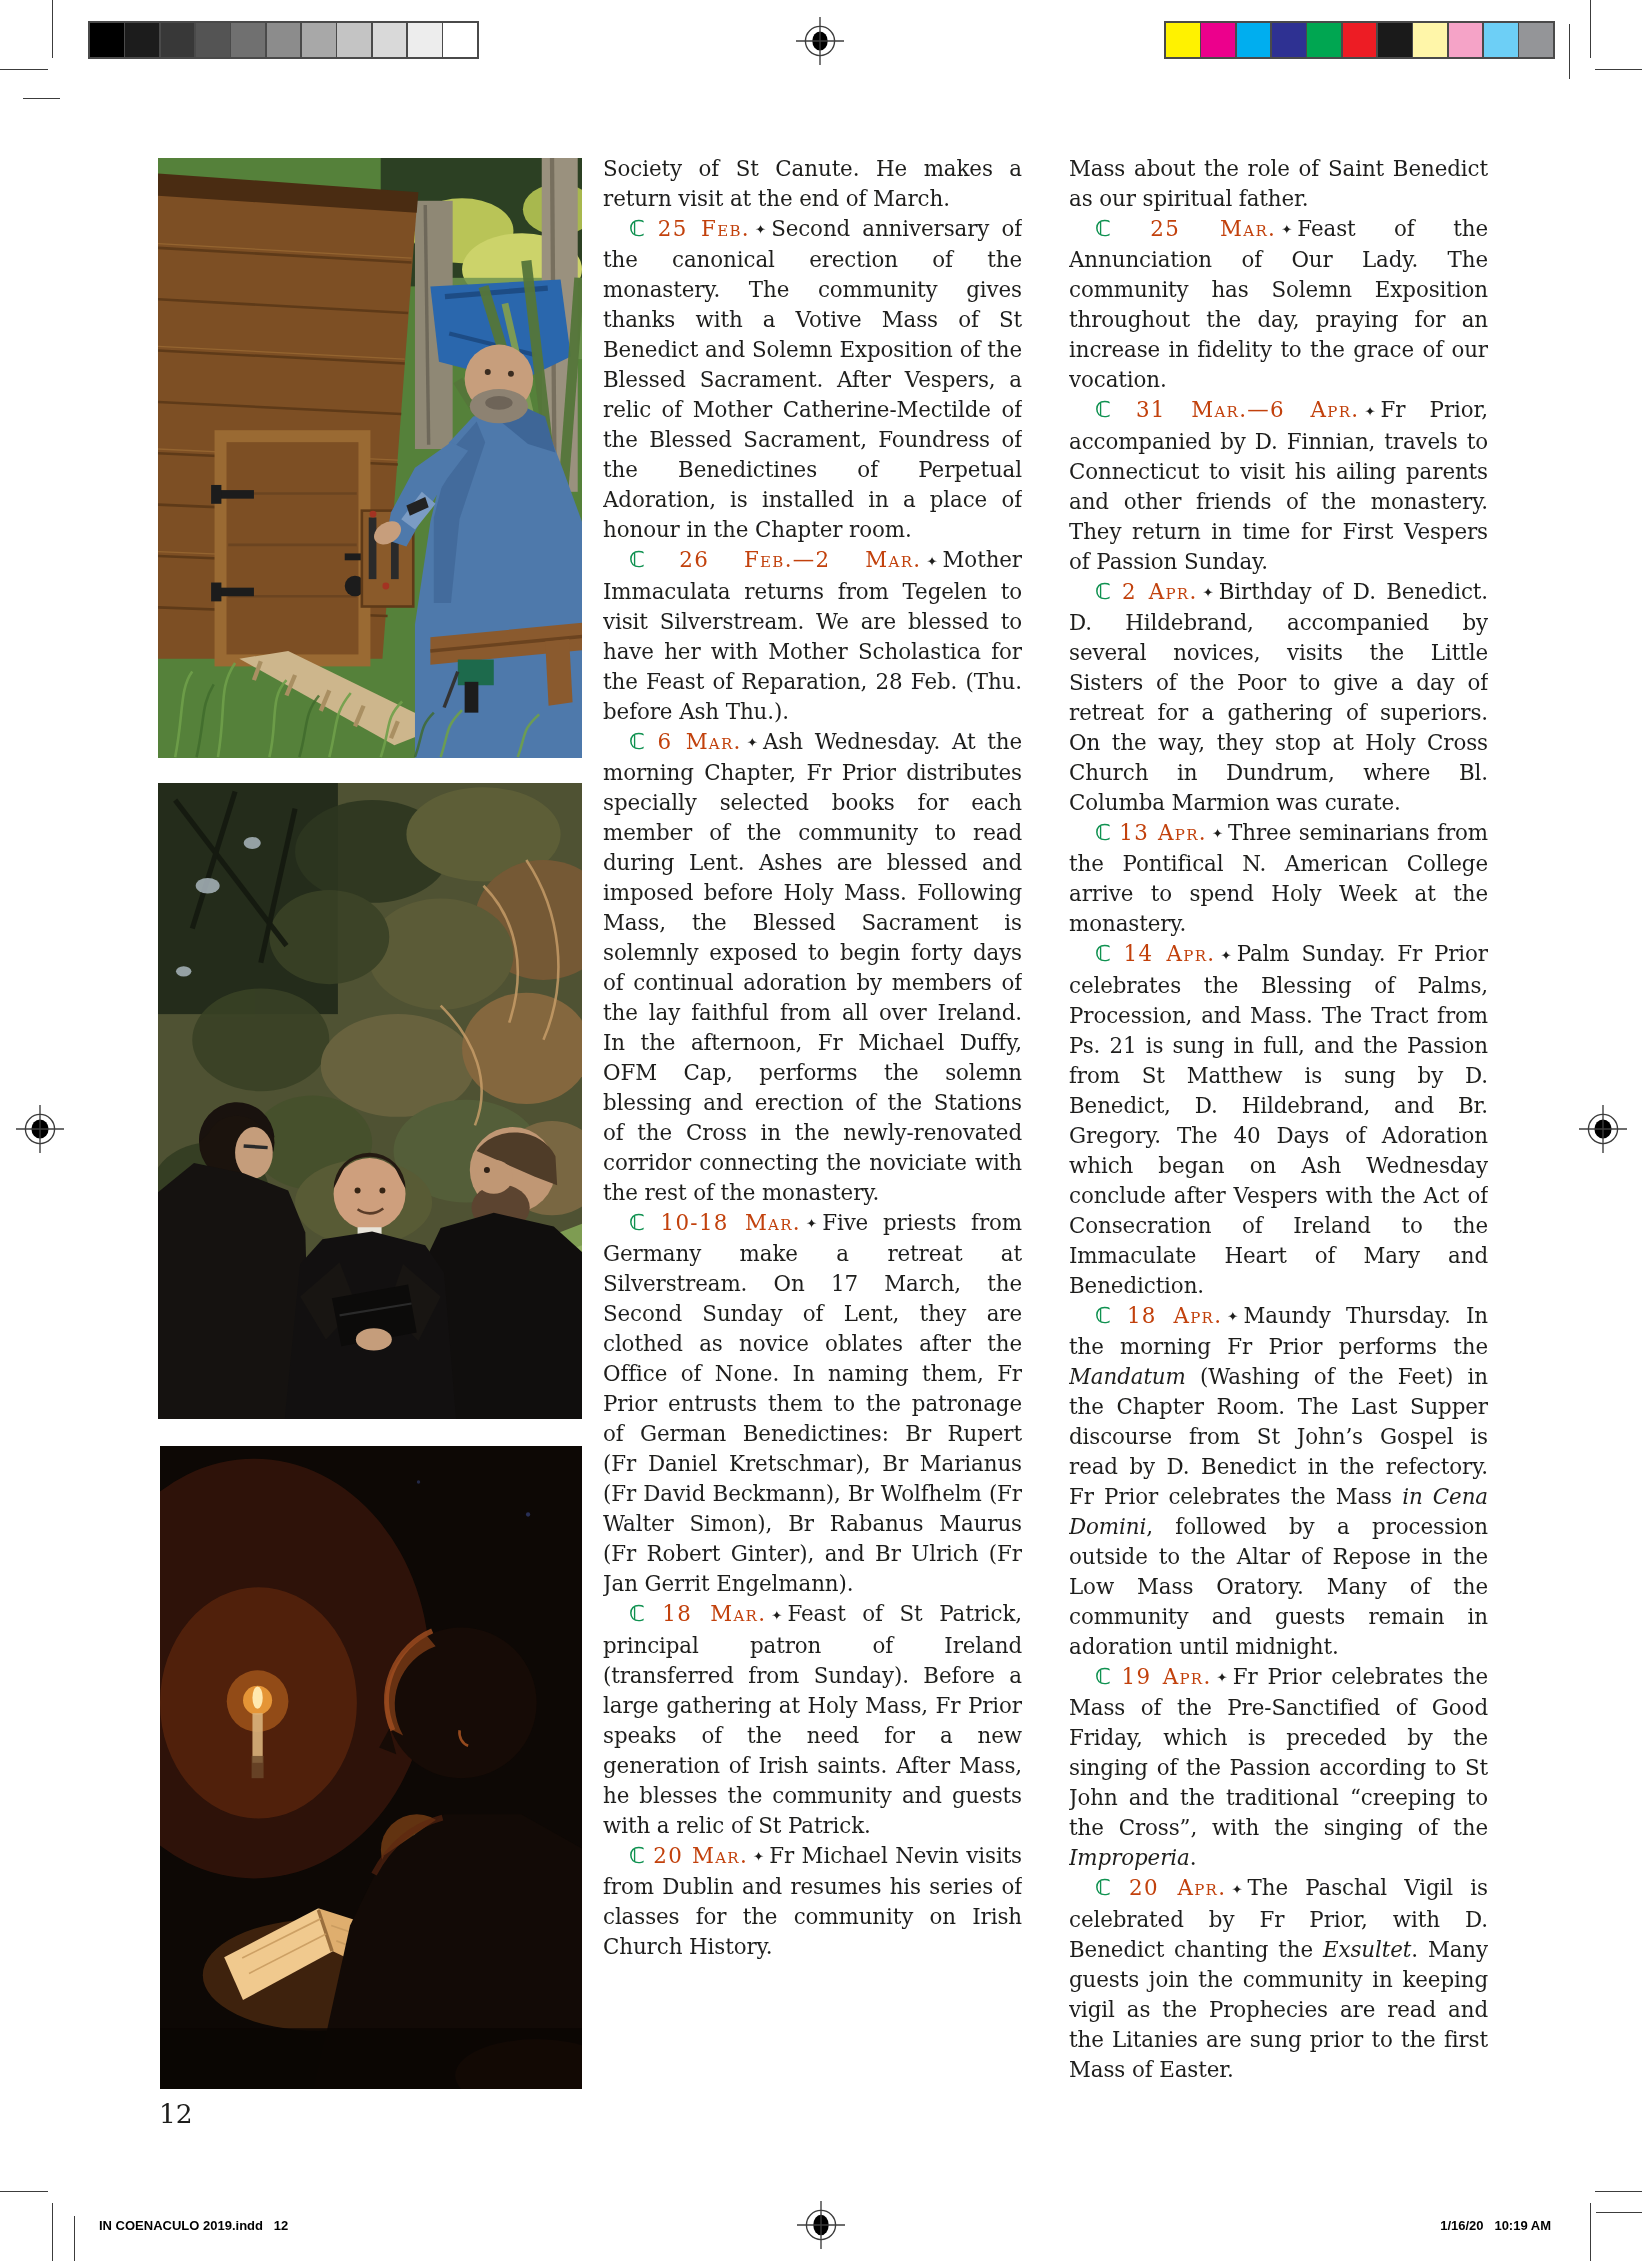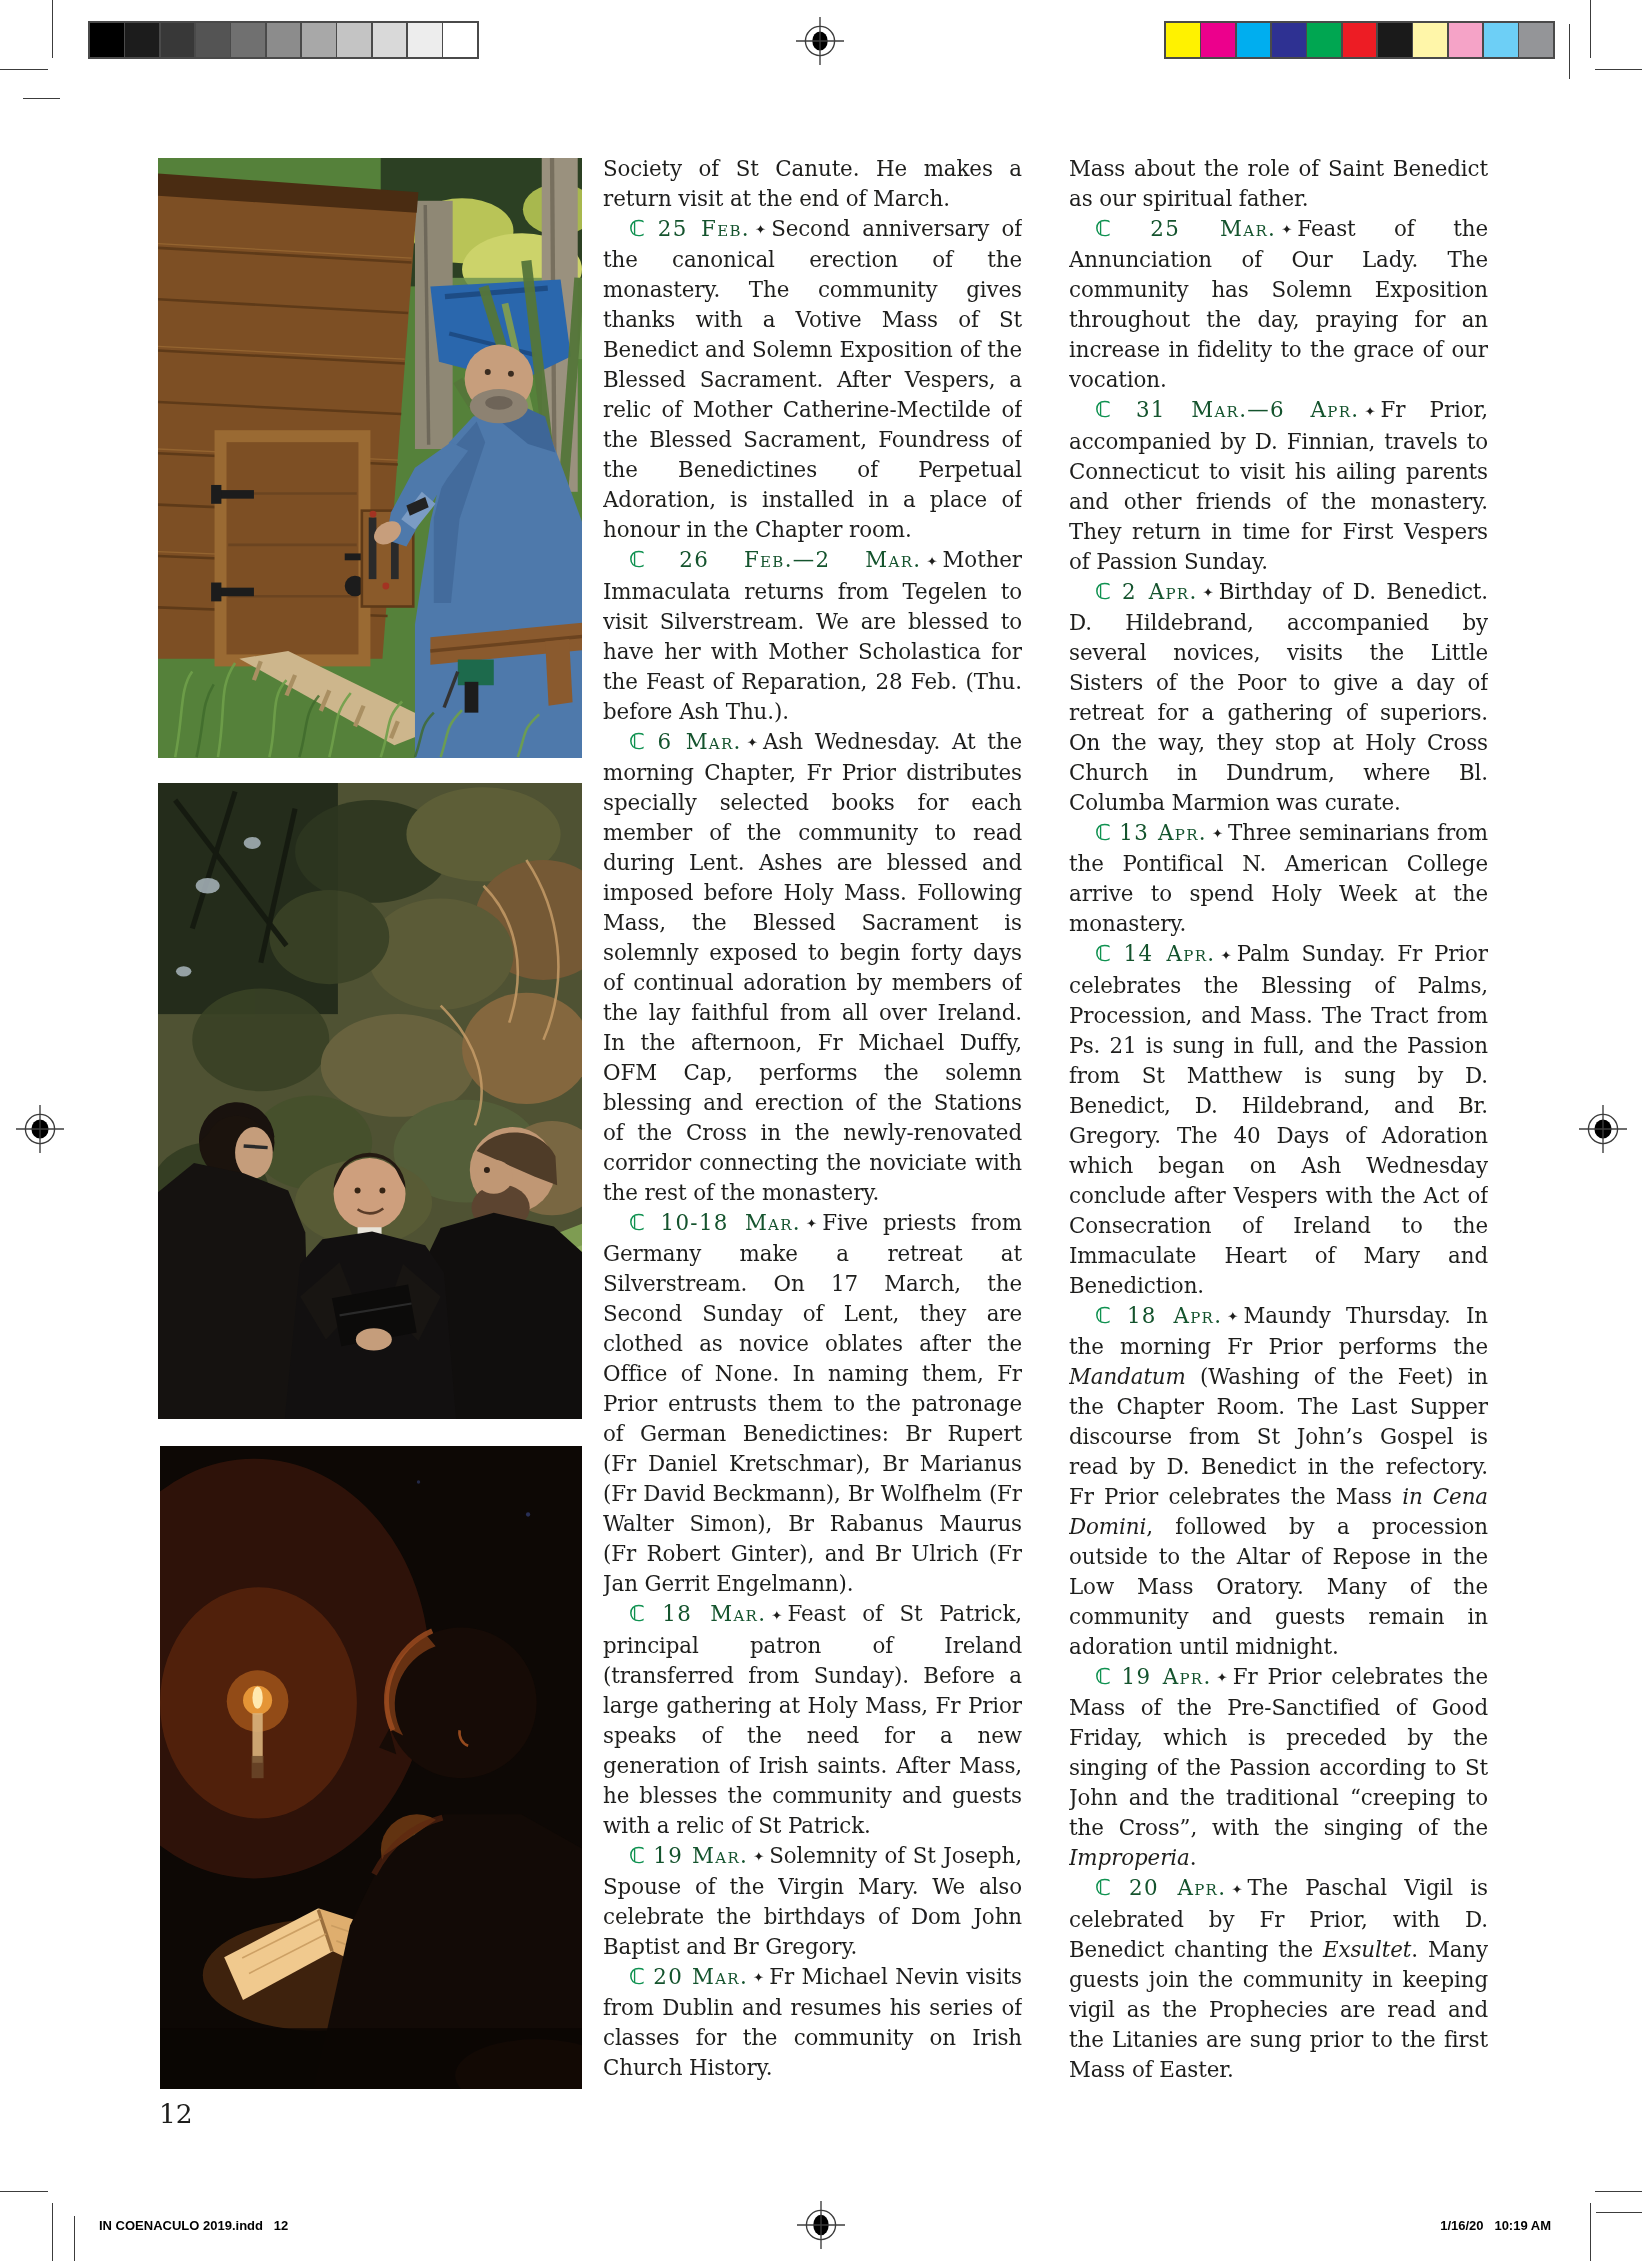--- a/index.html
+++ b/index.html
@@ -34,21 +34,21 @@
   }
   #col1{left:603px;}
   #col2{left:1069px;}
   .col p{margin:0;}
   .col p.entry{text-indent:26px;}
   .col .marker{
     font-family:"DejaVu Sans", sans-serif;font-weight:bold;
     color:#0f9150;font-size:1.02em;
   }
   .col .date{
-    color:#14532d;font-variant:small-caps;letter-spacing:1.3px;
+    color:#c2410c;font-variant:small-caps;letter-spacing:1.3px;
   }
   .col .sep{
     font-family:"DejaVu Sans", sans-serif;font-size:0.62em;color:#1e1e1c;
     padding:0 5.1px;vertical-align:1.7px;
   }
   .col i{font-style:italic;}
   
   #pagenum{
     position:absolute;left:159px;top:2098px;font-size:26.5px;color:#1e1e1c;
   }
@@ -352,21 +352,20 @@
 </svg>
 </div>
 
 <div id="col1" class="col">
     <p class="lead"><span>Society of St Canute. He makes a return visit at the end of March.</span></p>
     <p class="entry"><span class="marker">ℂ </span><span class="date">25 Feb.</span><span class="sep">✦</span><span>Second anniversary of the canonical erection of the monastery. The community gives thanks with a Votive Mass of St Benedict and Solemn Exposition of the Blessed Sacrament. After Vespers, a relic of Mother Catherine-Mectilde of the Blessed Sacrament, Foundress of the Benedictines of Perpetual Adoration, is installed in a place of honour in the Chapter room.</span></p>
     <p class="entry"><span class="marker">ℂ </span><span class="date">26 Feb.—2 Mar.</span><span class="sep">✦</span><span>Mother Immaculata returns from Tegelen to visit Silverstream. We are blessed to have her with Mother Scholastica for the Feast of Reparation, 28 Feb. (Thu. before Ash Thu.).</span></p>
     <p class="entry"><span class="marker">ℂ </span><span class="date">6 Mar.</span><span class="sep">✦</span><span>Ash Wednesday. At the morning Chapter, Fr Prior distributes specially selected books for each member of the community to read during Lent. Ashes are blessed and imposed before Holy Mass. Following Mass, the Blessed Sacrament is solemnly exposed to begin forty days of continual adoration by members of the lay faithful from all over Ireland. In the afternoon, Fr Michael Duffy, OFM Cap, performs the solemn blessing and erection of the Stations of the Cross in the newly-renovated corridor connecting the noviciate with the rest of the monastery.</span></p>
     <p class="entry"><span class="marker">ℂ </span><span class="date">10-18 Mar.</span><span class="sep">✦</span><span>Five priests from Germany make a retreat at Silverstream. On 17 March, the Second Sunday of Lent, they are clothed as novice oblates after the Office of None. In naming them, Fr Prior entrusts them to the patronage of German Benedictines: Br Rupert (Fr Daniel Kretschmar), Br Marianus (Fr David Beckmann), Br Wolfhelm (Fr Walter Simon), Br Rabanus Maurus (Fr Robert Ginter), and Br Ulrich (Fr Jan Gerrit Engelmann).</span></p>
     <p class="entry"><span class="marker">ℂ </span><span class="date">18 Mar.</span><span class="sep">✦</span><span>Feast of St Patrick, principal patron of Ireland (transferred from Sunday). Before a large gathering at Holy Mass, Fr Prior speaks of the need for a new generation of Irish saints. After Mass, he blesses the community and guests with a relic of St Patrick.</span></p>
-    <p class="entry"><span class="marker">ℂ </span><span class="date">19 Mar.</span><span class="sep">✦</span><span>Solemnity of St Joseph, Spouse of the Virgin Mary. We also celebrate the birthdays of Dom John Baptist and Br Gregory.</span></p>
     <p class="entry"><span class="marker">ℂ </span><span class="date">20 Mar.</span><span class="sep">✦</span><span>Fr Michael Nevin visits from Dublin and resumes his series of classes for the community on Irish Church History.</span></p>
   </div>
 <div id="col2" class="col">
     <p class="lead"><span>Mass about the role of Saint Benedict as our spiritual father.</span></p>
     <p class="entry"><span class="marker">ℂ </span><span class="date">25 Mar.</span><span class="sep">✦</span><span>Feast of the Annunciation of Our Lady. The community has Solemn Exposition throughout the day, praying for an increase in fidelity to the grace of our vocation.</span></p>
     <p class="entry"><span class="marker">ℂ </span><span class="date">31 Mar.—6 Apr.</span><span class="sep">✦</span><span>Fr Prior, accompanied by D. Finnian, travels to Connecticut to visit his ailing parents and other friends of the monastery. They return in time for First Vespers of Passion Sunday.</span></p>
     <p class="entry"><span class="marker">ℂ </span><span class="date">2 Apr.</span><span class="sep">✦</span><span>Birthday of D. Benedict. D. Hildebrand, accompanied by several novices, visits the Little Sisters of the Poor to give a day of retreat for a gathering of superiors. On the way, they stop at Holy Cross Church in Dundrum, where Bl. Columba Marmion was curate.</span></p>
     <p class="entry"><span class="marker">ℂ </span><span class="date">13 Apr.</span><span class="sep">✦</span><span>Three seminarians from the Pontifical N. American College arrive to spend Holy Week at the monastery.</span></p>
     <p class="entry"><span class="marker">ℂ </span><span class="date">14 Apr.</span><span class="sep">✦</span><span>Palm Sunday. Fr Prior celebrates the Blessing of Palms, Procession, and Mass. The Tract from Ps. 21 is sung in full, and the Passion from St Matthew is sung by D. Benedict, D. Hildebrand, and Br. Gregory. The 40 Days of Adoration which began on Ash Wednesday conclude after Vespers with the Act of Consecration of Ireland to the Immaculate Heart of Mary and Benediction.</span></p>
     <p class="entry"><span class="marker">ℂ </span><span class="date">18 Apr.</span><span class="sep">✦</span><span>Maundy Thursday. In the morning Fr Prior performs the </span><i>Mandatum</i><span> (Washing of the Feet) in the Chapter Room. The Last Supper discourse from St John’s Gospel is read by D. Benedict in the refectory. Fr Prior celebrates the Mass </span><i>in Cena Domini</i><span>, followed by a procession outside to the Altar of Repose in the Low Mass Oratory. Many of the community and guests remain in adoration until midnight.</span></p>

